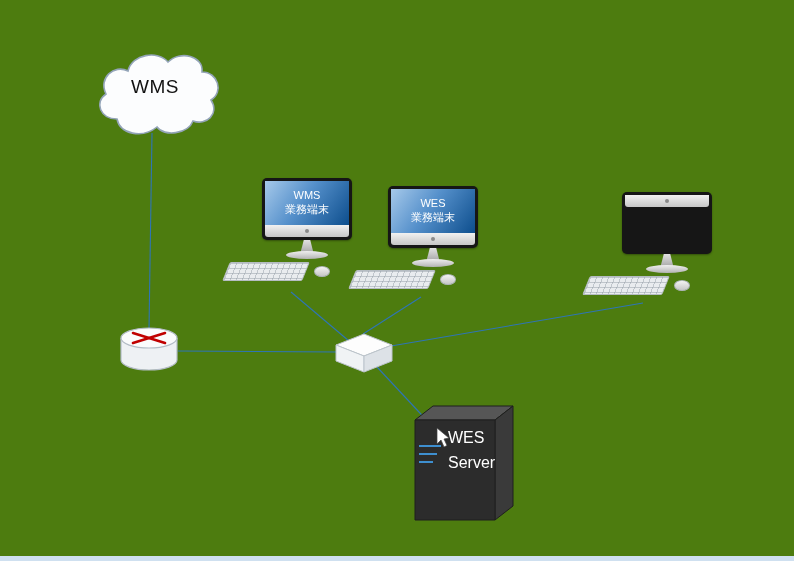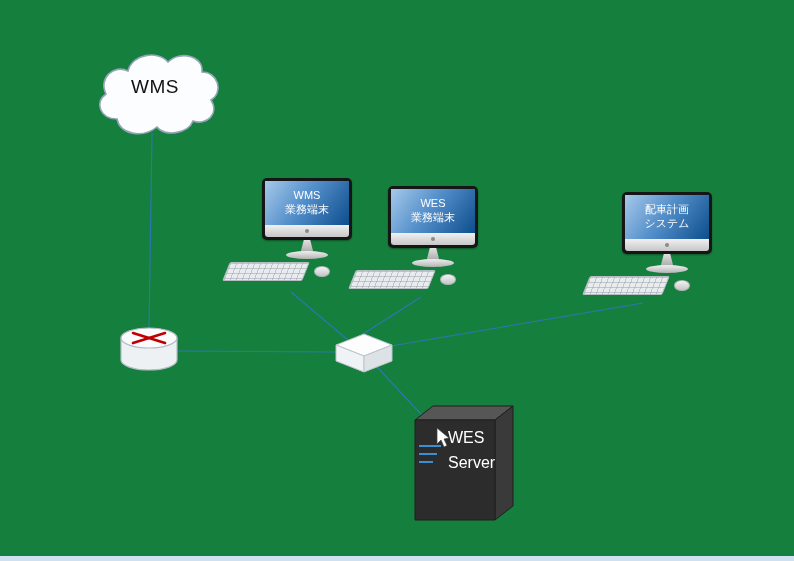--- a/index.html
+++ b/index.html
@@ -1,17 +1,17 @@
 <!DOCTYPE html>
 <html><head>
 <meta charset="utf-8">
 <style>
   html,body{margin:0;padding:0;background:#fff;}
   .canvas{
-    position:relative;width:794px;height:561px;background:#15803d;overflow:hidden;
+    position:relative;width:794px;height:561px;background:#4d7c0f;overflow:hidden;
     font-family:"Liberation Sans", sans-serif;
   }
   svg{display:block;}
   .lines-layer{position:absolute;left:0;top:0;z-index:1;pointer-events:none;}
   .node{position:absolute;z-index:2;}
 
   
   .cloud{left:92px;top:44px;width:132px;height:96px;}
   .cloud-label{
     position:absolute;left:0;right:6px;top:32px;text-align:center;
@@ -121,22 +121,20 @@
         </div>
     </div>
     <div class="stand"></div>
     <div class="base"></div>
     <div class="keyboard"></div>
     <div class="mouse"></div>
   </div>
 
   <div class="monitor m3">
     <div class="panel">
-      <div class="display">配車計画
-システム</div>
       <div class="chin">
           <div class="apple-dot"></div>
         </div>
     </div>
     <div class="stand"></div>
     <div class="base"></div>
     <div class="keyboard"></div>
     <div class="mouse"></div>
   </div>
 

